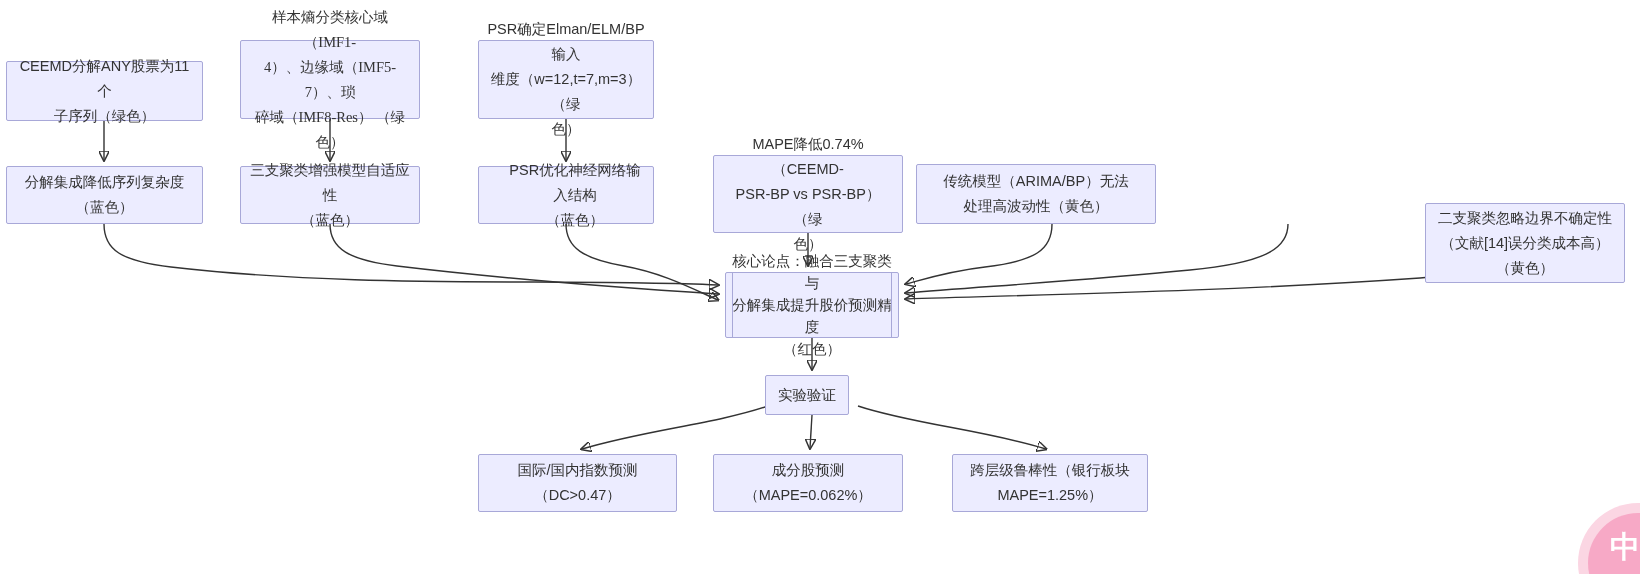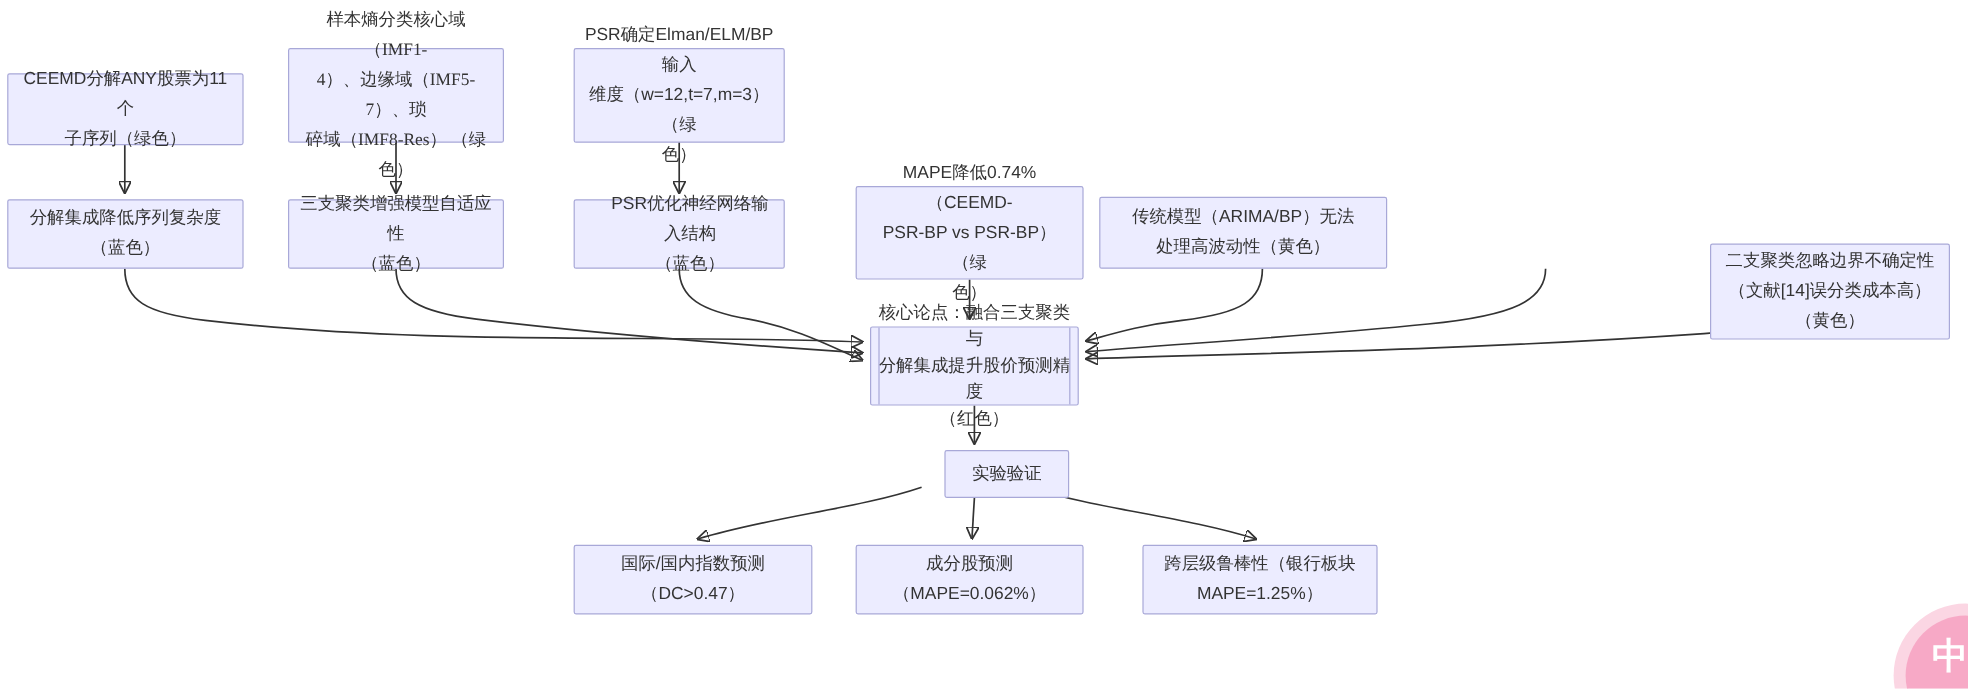--- a/index.html
+++ b/index.html
@@ -78,21 +78,21 @@
   <div class="node" style="left:916px; top:164px; width:240px; height:60px;">传统模型（ARIMA/BP）无法
 处理高波动性（黄色）</div>
   <div class="node" style="left:1425px;top:155px; width:200px; height:80px;margin-top:48px;">二支聚类忽略边界不确定性
 （文献[14]误分类成本高）
 （黄色）</div>
 
   <div class="node subroutine" style="left:725px; top:272px; width:174px; height:66px; line-height:22px;">核心论点：融合三支聚类与
 分解集成提升股价预测精度
 （红色）</div>
 
-  <div class="node" style="left:765px; top:375px; width:104px;  height:40px;margin-left:22px;">实验验证</div>
+  <div class="node" style="left:765px; top:375px; width:84px;  height:40px;">实验验证</div>
 
   <div class="node" style="left:478px; top:454px; width:199px; height:58px;">国际/国内指数预测
 （DC&gt;0.47）</div>
   <div class="node" style="left:713px; top:454px; width:190px; height:58px;">成分股预测
 （MAPE=0.062%）</div>
   <div class="node" style="left:952px; top:454px; width:196px; height:58px;">跨层级鲁棒性（银行板块
 MAPE=1.25%）</div>
 
   <button id="translate-btn">
     <span class="tb-label">中A</span>

